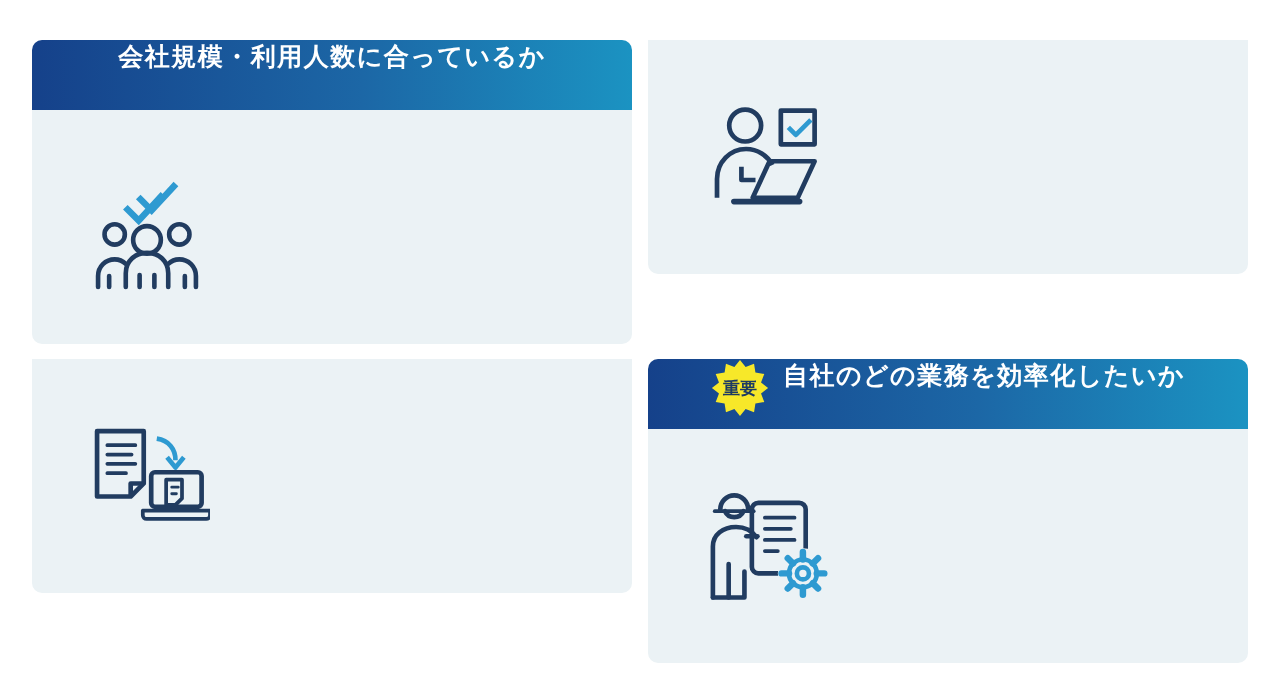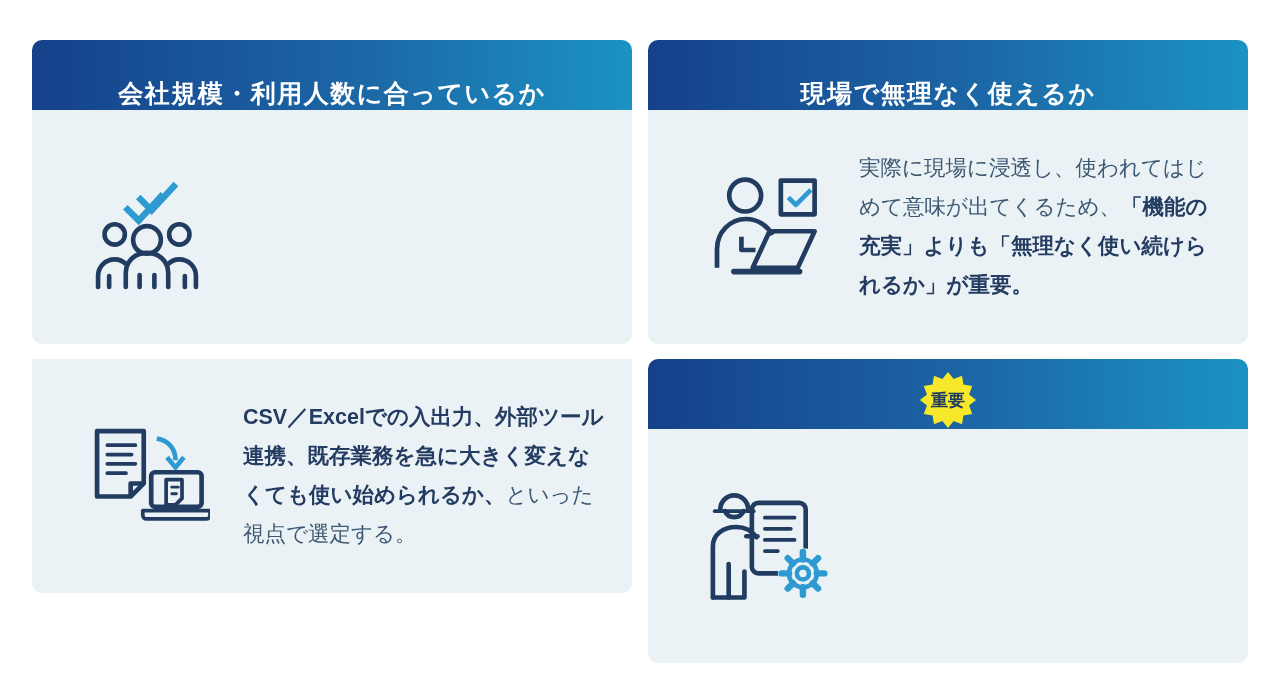--- a/index.html
+++ b/index.html
@@ -11,21 +11,21 @@
   .grid{
     position:absolute;left:32px;top:40px;width:1216px;
     display:grid;grid-template-columns:600px 600px;
     column-gap:16px;row-gap:15px;
   }
   .card{width:600px;}
   .card-header{
     height:70px;
     border-radius:10px 10px 0 0;
     background:linear-gradient(90deg,#15418a 0%,#1c67a6 55%,#1b93c2 100%);
-    display:flex;align-items:flex-end;justify-content:center;gap:14px;
+    display:flex;align-items:flex-start;justify-content:center;gap:14px;
   }
   .card-title{
     color:#ffffff;font-size:25px;font-weight:700;letter-spacing:1.5px;
     white-space:nowrap;
   }
   .badge{
     position:relative;width:58px;height:58px;flex-shrink:0;
     display:flex;align-items:center;justify-content:center;
   }
   .badge svg{position:absolute;inset:0;}
@@ -76,70 +76,66 @@
             <path d="M42 132 v-15 c0-13 10-22 23-22 s23 9 23 22 v15"></path>
             <path d="M57 119 v13"></path>
             <path d="M73 119 v13"></path>
           </g>
         </svg>
       </div>
     </div>
   </div>
 
   <div class="card">
-    <div class="card-header">
-      <span class="card-title">現場で無理なく使えるか</span>
-    </div>
     <div class="card-body">
       <div class="icon-box">
         <svg width="122" height="118" viewBox="0 0 130 125">
           <g fill="none" stroke="#213c60" stroke-width="5" stroke-linejoin="round">
             <circle cx="46" cy="29" r="17"></circle>
             <rect x="84" y="13" width="36" height="36"></rect>
             <path d="M92 31 l8 8 16 -16" stroke="#2e9ad1"></path>
             <path d="M16 106 V86 c0-18 14-32 31-32 c12 0 23 7 28 17"></path>
             <path d="M42 73 v14 h15"></path>
             <path d="M54 106 L72 67 h48 L102 106 Z"></path>
             <path d="M34 110 h70" stroke-width="6" stroke-linecap="round"></path>
           </g>
         </svg>
       </div>
-      <p class="desc"><span>実際に現場に浸透し、使われてはじめて意味が出てくるため、</span><strong>「機能の充実」よりも「無理なく使い続けられるか」が重要。</strong></p>
     </div>
   </div>
 
   <div class="card">
     <div class="card-body">
       <div class="icon-box">
         <svg width="126" height="112" viewBox="0 0 135 120">
           <g fill="none" stroke="#213c60" stroke-width="5" stroke-linejoin="round">
             <path d="M14 12 h50 v56 l-14 14 h-36 z"></path>
             <path d="M64 68 h-14 v14"></path>
             <path d="M25 27 h30 M25 37 h26 M25 47 h30 M25 57 h20" stroke-width="4" stroke-linecap="round"></path>
             <path d="M78 20 c13 2 20 11 20 23" stroke="#2e9ad1"></path>
             <path d="M89 40 l9 11 9 -11" stroke="#2e9ad1"></path>
             <rect x="72" y="56" width="54" height="37" rx="4"></rect>
             <path d="M88 64 h17 v20 l-7 7 h-10 z" stroke-width="4"></path>
             <path d="M94 72 h7 M94 79 h5" stroke-width="3" stroke-linecap="round"></path>
             <path d="M63 97 h72 v5 a4 4 0 0 1 -4 4 h-64 a4 4 0 0 1 -4 -4 z" stroke-width="4"></path>
           </g>
         </svg>
       </div>
-      <p class="desc"><strong>CSV／Excelでの入出力、外部ツール連携、既存業務を急に大きく変えなくても使い始められるか、</strong><span>といった視点で選定する。</span></p>
     </div>
   </div>
 
   <div class="card">
     <div class="card-header">
       <span class="badge">
         <svg width="58" height="58" viewBox="0 0 64 64">
           <polygon fill="#f7e829" points="32,1 38.2,8.8 47.5,5.2 49,15 58.8,16.5 55.2,25.8 63,32 55.2,38.2 58.8,47.5 49,49 47.5,58.8 38.2,55.2 32,63 25.8,55.2 16.5,58.8 15,49 5.2,47.5 8.8,38.2 1,32 8.8,25.8 5.2,16.5 15,15 16.5,5.2 25.8,8.8"></polygon>
         </svg>
         <span class="badge-label">重要</span>
       </span>
+      <span class="card-title">自社のどの業務を効率化したいか</span>
     </div>
     <div class="card-body">
       <div class="icon-box">
         <svg width="130" height="116" viewBox="0 0 140 125">
           <g fill="none" stroke="#213c60" stroke-width="5" stroke-linejoin="round" stroke-linecap="round">
             <rect x="58" y="16" width="58" height="76" rx="7"></rect>
             <path d="M72 32 h32 M72 44 h28 M72 56 h32 M72 68 h14" stroke-width="4"></path>
             <path d="M24 23 a15 15 0 0 1 30 0"></path>
             <path d="M18 25 h42" stroke-width="4"></path>
             <path d="M29 25 a11 11 0 0 0 20 0"></path>

